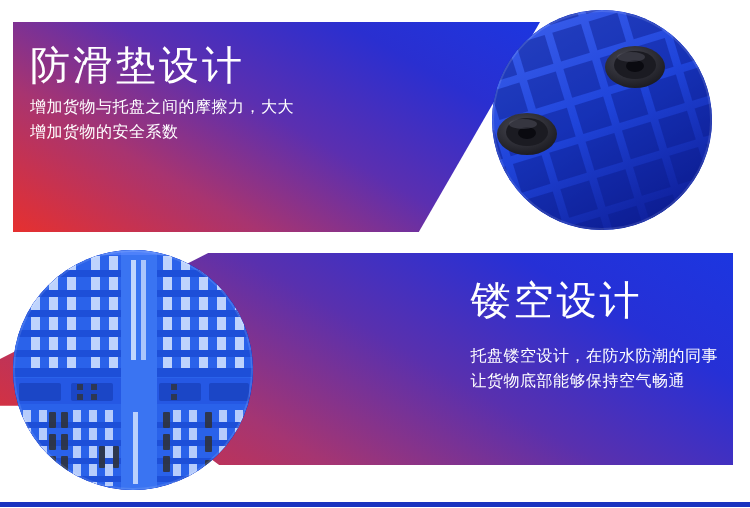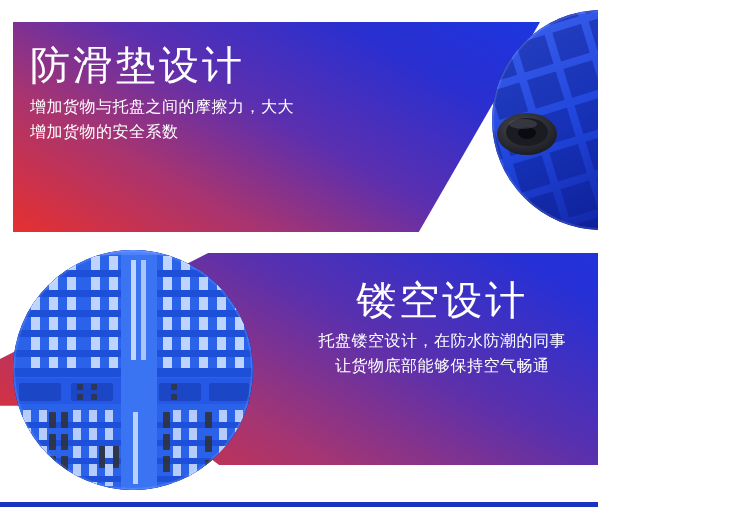--- a/index.html
+++ b/index.html
@@ -2,21 +2,21 @@
 <html><head>
 <meta charset="utf-8">
 <style>
   html,body{margin:0;padding:0;}
   body{
     width:750px;height:508px;
     background:#ffffff;
     font-family:"Liberation Sans","DejaVu Sans",sans-serif;
     overflow:hidden;
   }
-  .page{position:relative;width:598px;height:508px;background:#fff;overflow:hidden;}
+  .page{position:relative;width:750px;height:508px;background:#fff;overflow:hidden;}
 
   
   .panel{position:absolute;}
 
   .panel-top{
     left:13px;top:22px;width:527px;height:210px;
     background:linear-gradient(210deg,#1c36e0 0%,#2a2fd0 22%,#5b2fb0 48%,#a83470 72%,#e6302f 100%);
     -webkit-clip-path:polygon(0 0,100% 0,77.0% 100%,0 100%);
     clip-path:polygon(0 0,100% 0,77.0% 100%,0 100%);
   }
@@ -32,22 +32,22 @@
   .title{
     font-size:40px;line-height:46px;font-weight:400;letter-spacing:3px;
     white-space:nowrap;
   }
   .subtitle{
     font-size:16px;line-height:25px;font-weight:400;letter-spacing:0.5px;
     white-space:pre-line;
   }
   .block-top{left:30px;top:42px;text-align:left;}
   .block-top .subtitle{margin-top:6px;}
-  .block-bottom{right:32px;top:277px;text-align:center;}
-  .block-bottom .subtitle{margin-top:5px;font-family:Liberation Serif, serif;}
+  .block-bottom{right:32px;top:277px;text-align:left;}
+  .block-bottom .subtitle{margin-top:20px;font-family:Liberation Serif, serif;}
 
   
   .photo{
     position:absolute;border-radius:50%;overflow:hidden;
     background:#1433c8;
   }
   .photo-top{left:492px;top:10px;width:220px;height:220px;}
   .photo-bottom{left:13px;top:250px;width:240px;height:240px;}
 
   .photo svg{display:block;width:100%;height:100%;}

